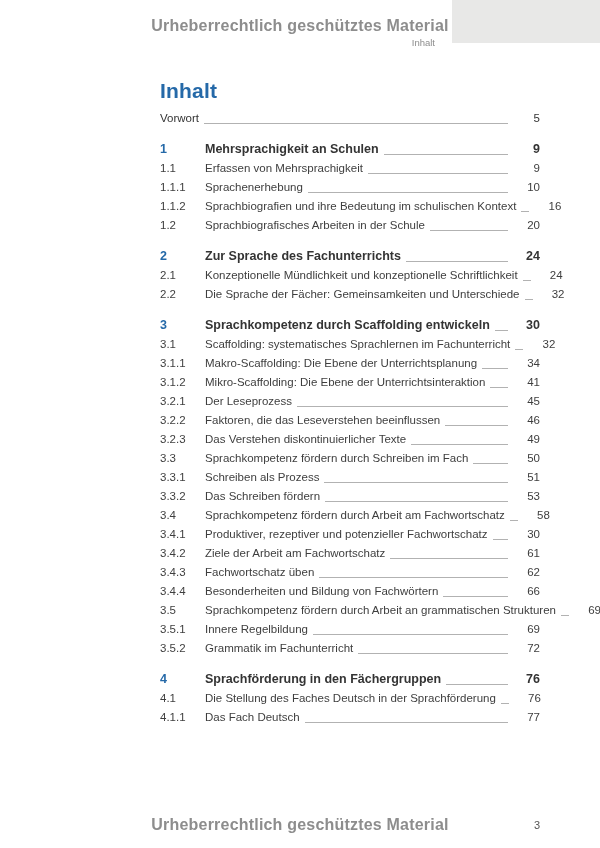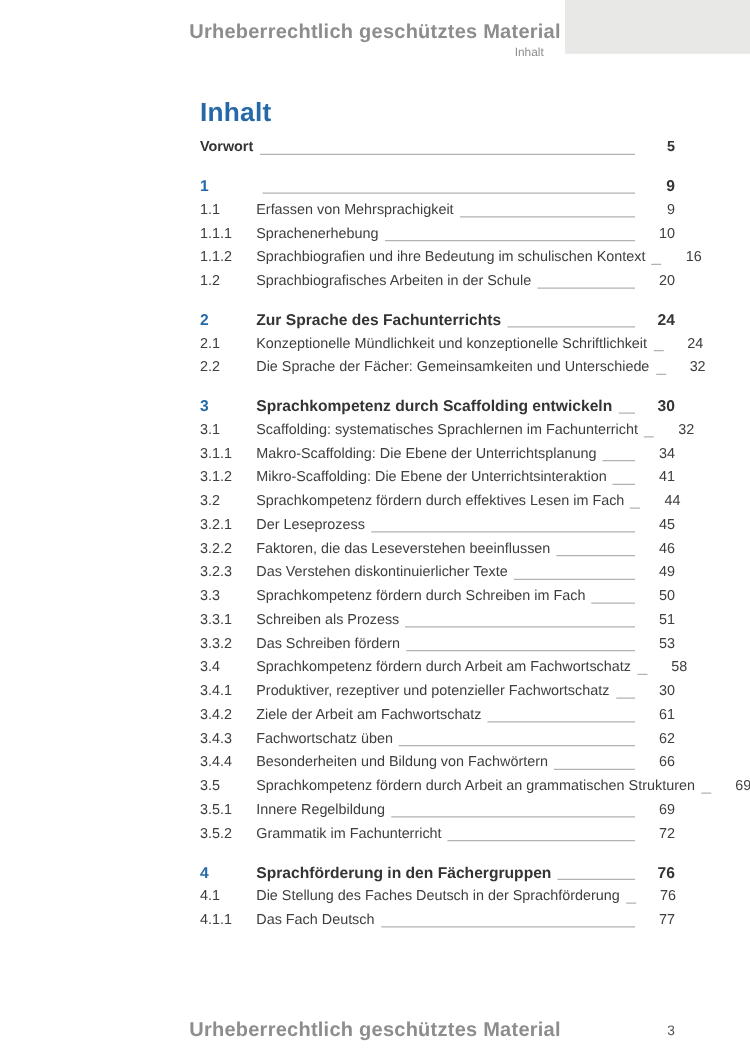--- a/index.html
+++ b/index.html
@@ -41,21 +41,21 @@
     display:flex;align-items:baseline;height:19px;
     font-size:11.5px;color:var(--text);line-height:19px;
   }
   .row .num{flex:none;width:45px;}
   .row .label{flex:none;white-space:nowrap;}
   .row .leader{
     flex:1;min-width:8px;border-bottom:1px solid var(--leader);
     align-self:flex-end;margin:0 6px 4px 5px;
   }
   .row .page{flex:none;width:26px;text-align:right;}
-  .row.front{font-weight:bold;color:var(--text-bold);margin-bottom:7px;}
+  .row.front{font-weight:normal;color:var(--text-bold);margin-bottom:7px;}
   .row.chapter{
     margin-top:12px;font-weight:bold;font-size:12.5px;color:var(--text-bold);
   }
   .row.chapter .num{color:var(--accent);}
   .row.chapter:first-of-type{margin-top:0;}
   .folio{
     position:absolute;top:819px;right:60px;
     font-size:11px;color:#555555;
   }
 </style>
@@ -71,20 +71,21 @@
 <h1 class="page-title">Inhalt</h1>
 
 <div class="toc">
     <div class="row front">
       <span class="label">Vorwort</span>
       <span class="leader"></span>
       <span class="page">5</span>
     </div>
     <div class="row chapter">
       <span class="num">1</span>
+      <span class="label">Mehrsprachigkeit an Schulen</span>
       <span class="leader"></span>
       <span class="page">9</span>
     </div>
     <div class="row sub">
       <span class="num">1.1</span>
       <span class="label">Erfassen von Mehrsprachigkeit</span>
       <span class="leader"></span>
       <span class="page">9</span>
     </div>
     <div class="row sub">
@@ -141,26 +142,20 @@
       <span class="leader"></span>
       <span class="page">34</span>
     </div>
     <div class="row sub">
       <span class="num">3.1.2</span>
       <span class="label">Mikro-Scaffolding: Die Ebene der Unterrichtsinteraktion</span>
       <span class="leader"></span>
       <span class="page">41</span>
     </div>
     <div class="row sub">
-      <span class="num">3.2</span>
-      <span class="label">Sprachkompetenz fördern durch effektives Lesen im Fach</span>
-      <span class="leader"></span>
-      <span class="page">44</span>
-    </div>
-    <div class="row sub">
       <span class="num">3.2.1</span>
       <span class="label">Der Leseprozess</span>
       <span class="leader"></span>
       <span class="page">45</span>
     </div>
     <div class="row sub">
       <span class="num">3.2.2</span>
       <span class="label">Faktoren, die das Leseverstehen beeinflussen</span>
       <span class="leader"></span>
       <span class="page">46</span>

